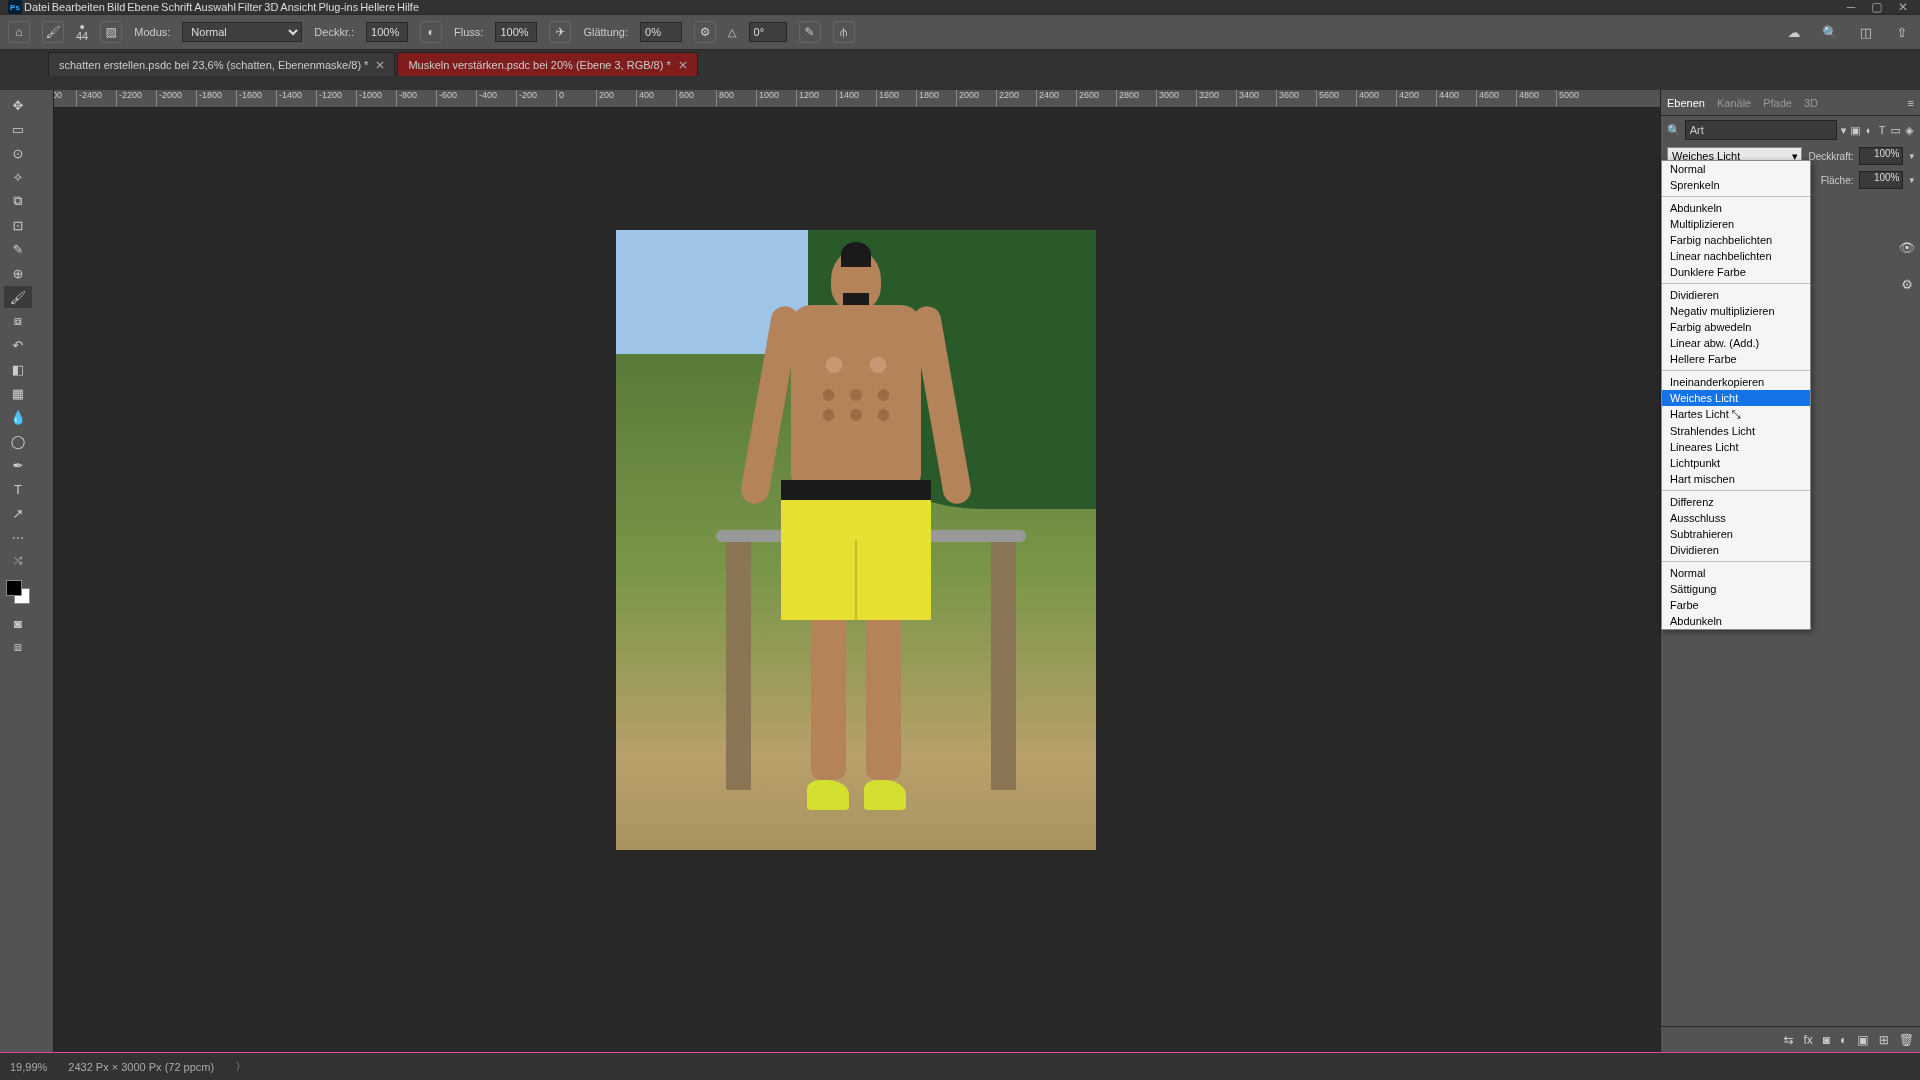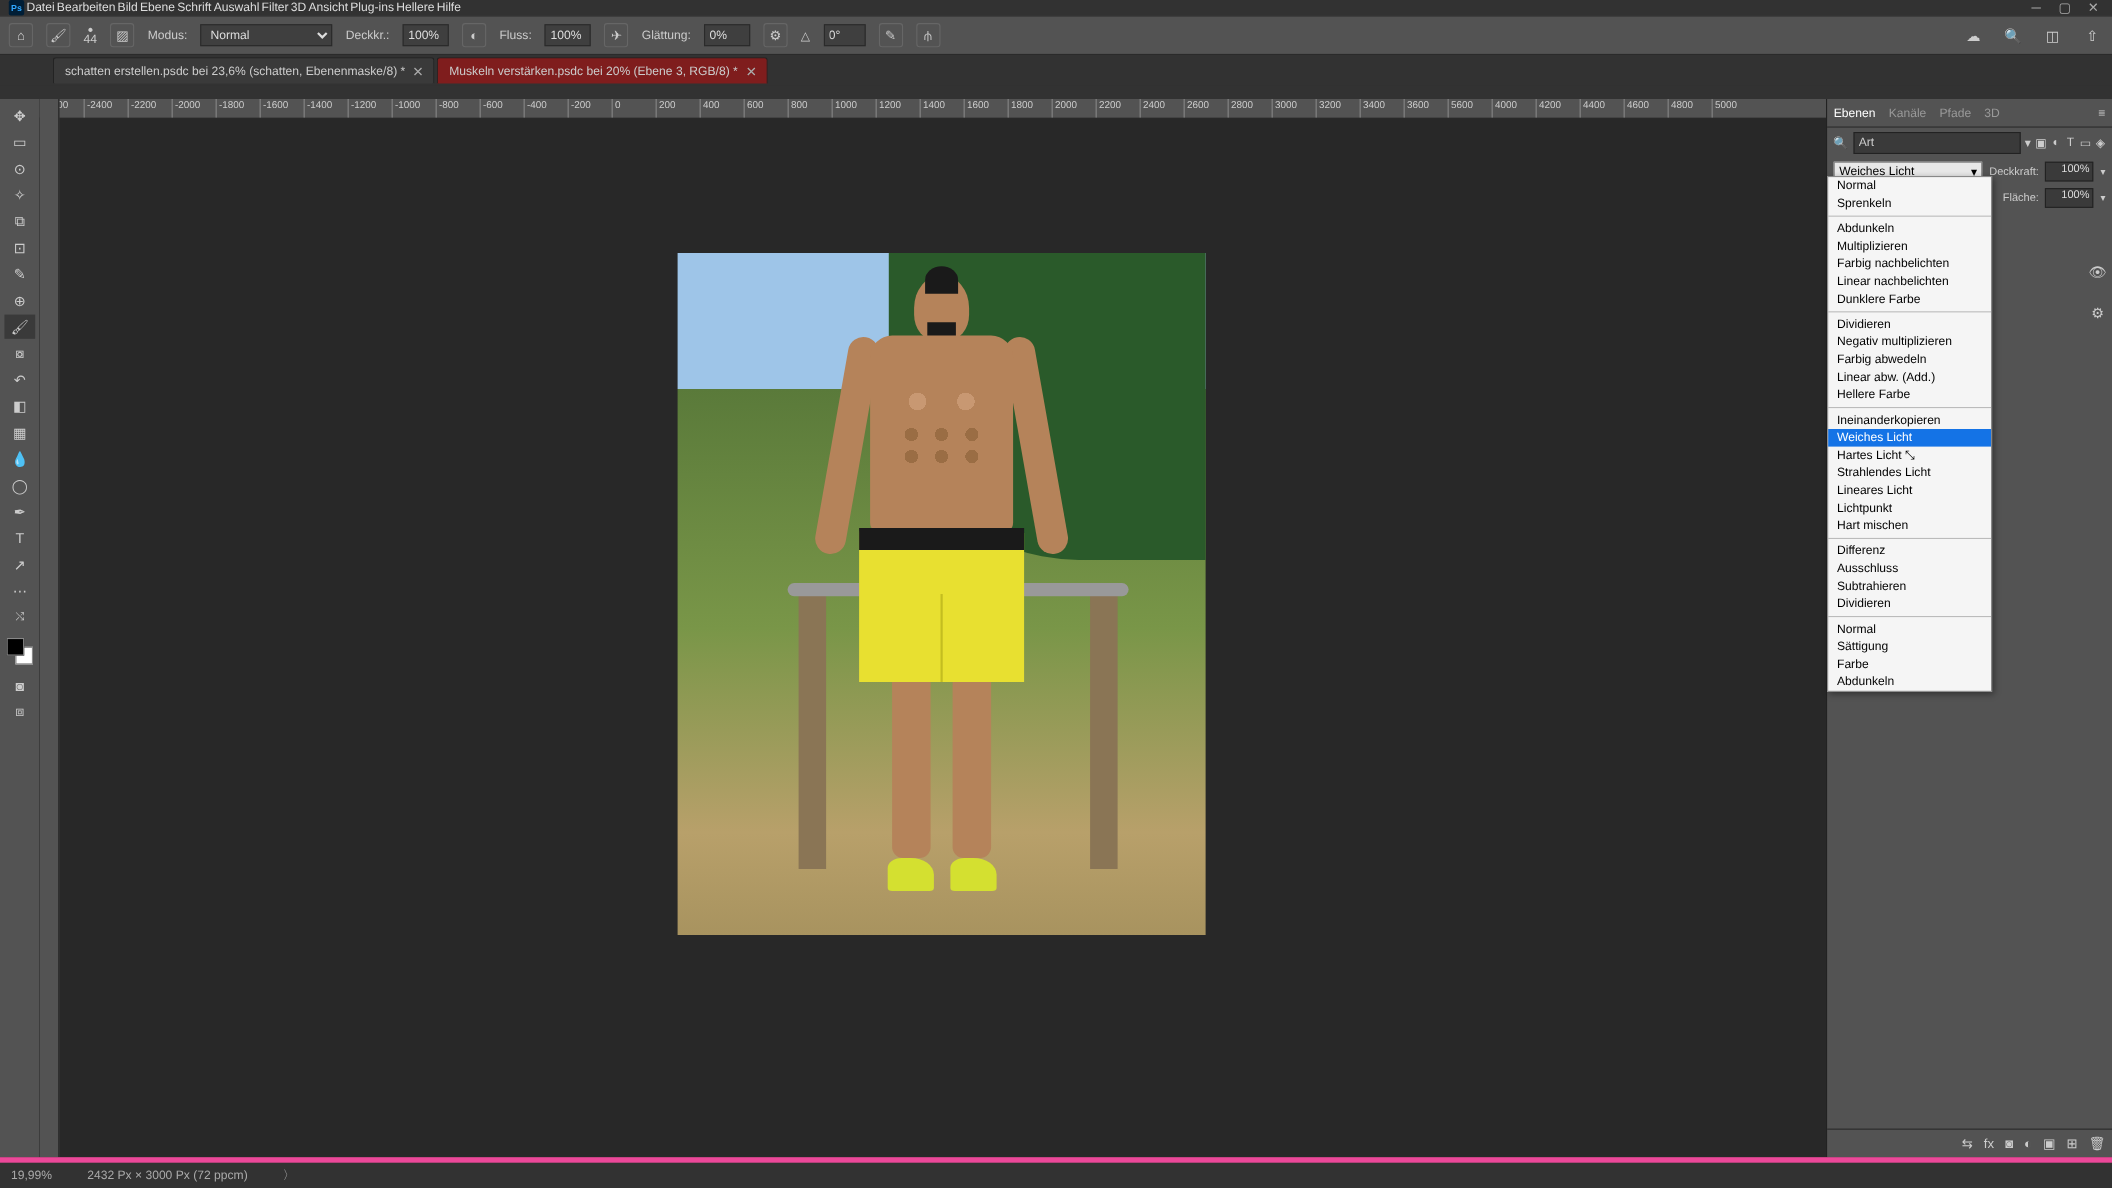--- a/index.html
+++ b/index.html
@@ -64,21 +64,21 @@
 .blend-select{flex:1;background:#e8e8e8;color:#000;border:1px solid #888;height:18px;padding:0 4px;display:flex;align-items:center;justify-content:space-between;cursor:pointer;font-size:10px}
 .blend-row label{color:#ccc;font-size:10px}
 .blend-row .val{background:#3a3a3a;border:1px solid #222;color:#ddd;width:44px;height:18px;text-align:right;padding:0 3px;font-size:10px}
 .blend-dropdown{position:absolute;top:16px;left:0;width:150px;background:#f5f5f5;color:#000;border:1px solid #888;z-index:100;box-shadow:2px 2px 6px rgba(0,0,0,.4)}
 .blend-dropdown .opt{padding:2px 8px;cursor:pointer;font-size:11px}
 .blend-dropdown .opt.cursor-over{color:#000}
 .blend-dropdown .opt.selected{background:#1473e6;color:#fff}
 .blend-dropdown .sep{height:1px;background:#bbb;margin:3px 0}
 .right-strip{position:absolute;right:0;top:150px;width:26px;display:flex;flex-direction:column;align-items:center;gap:22px}
 .right-strip div{color:#ccc;cursor:pointer;font-size:13px}
-.statusbar{position:absolute;bottom:0;left:0;right:0;height:28px;background:#323232;display:flex;align-items:center;padding:0 10px;gap:32px;color:#aaa;border-top:5px solid #ec4899}
+.statusbar{position:absolute;bottom:0;left:0;right:0;height:28px;background:#323232;display:flex;align-items:center;padding:0 10px;gap:21px;color:#aaa;border-top:1px solid #ec4899}
 .panel-footer{position:absolute;bottom:0;left:0;right:0;height:26px;display:flex;align-items:center;justify-content:flex-end;padding:0 6px;gap:10px;border-top:1px solid #2a2a2a}
 .panel-footer div{color:#ccc;cursor:pointer;font-size:12px}
 svg{display:block}
 </style>
 </head>
 <body>
 
 <div class="titlebar">
   <div class="ps-icon">Ps</div>
   <span class="menu-item">Datei</span>

